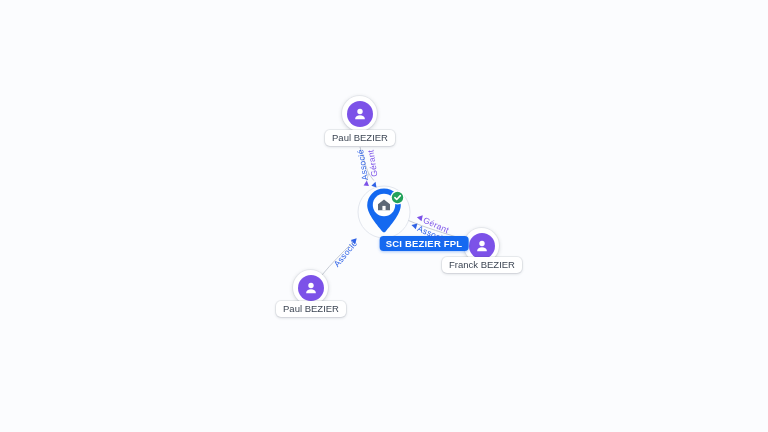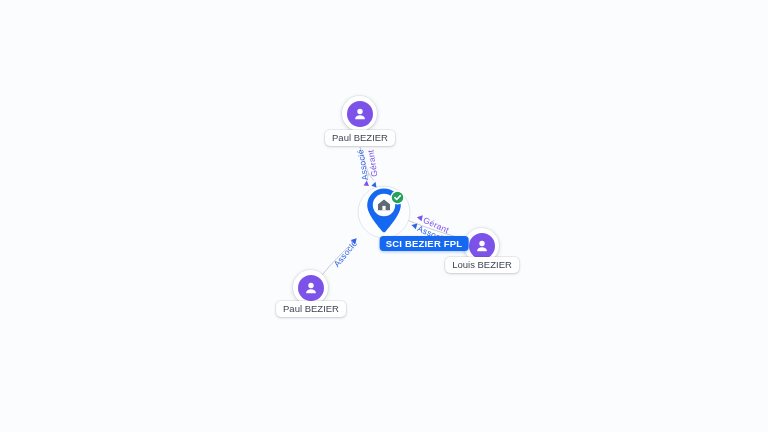--- a/index.html
+++ b/index.html
@@ -90,21 +90,21 @@
   <div class="nlabel" style="left:360px;top:130px;">Paul BEZIER</div>
 
   <div class="node" style="left:464px;top:228px;">
     <span class="avatar">
       <svg width="18" height="18" viewBox="0 0 24 24">
         <circle cx="12" cy="8.6" r="3.6" fill="#fff"></circle>
         <path d="M12 13.6c-3.6 0-6.4 2-6.4 4.4v1h12.8v-1c0-2.4-2.8-4.4-6.4-4.4z" fill="#fff"></path>
       </svg>
     </span>
   </div>
-  <div class="nlabel" style="left:482px;top:257px;">Louis BEZIER</div>
+  <div class="nlabel" style="left:482px;top:257px;">Franck BEZIER</div>
 
   <div class="node" style="left:293px;top:270px;">
     <span class="avatar">
       <svg width="18" height="18" viewBox="0 0 24 24">
         <circle cx="12" cy="8.6" r="3.6" fill="#fff"></circle>
         <path d="M12 13.6c-3.6 0-6.4 2-6.4 4.4v1h12.8v-1c0-2.4-2.8-4.4-6.4-4.4z" fill="#fff"></path>
       </svg>
     </span>
   </div>
   <div class="nlabel" style="left:311px;top:301px;">Paul BEZIER</div>

